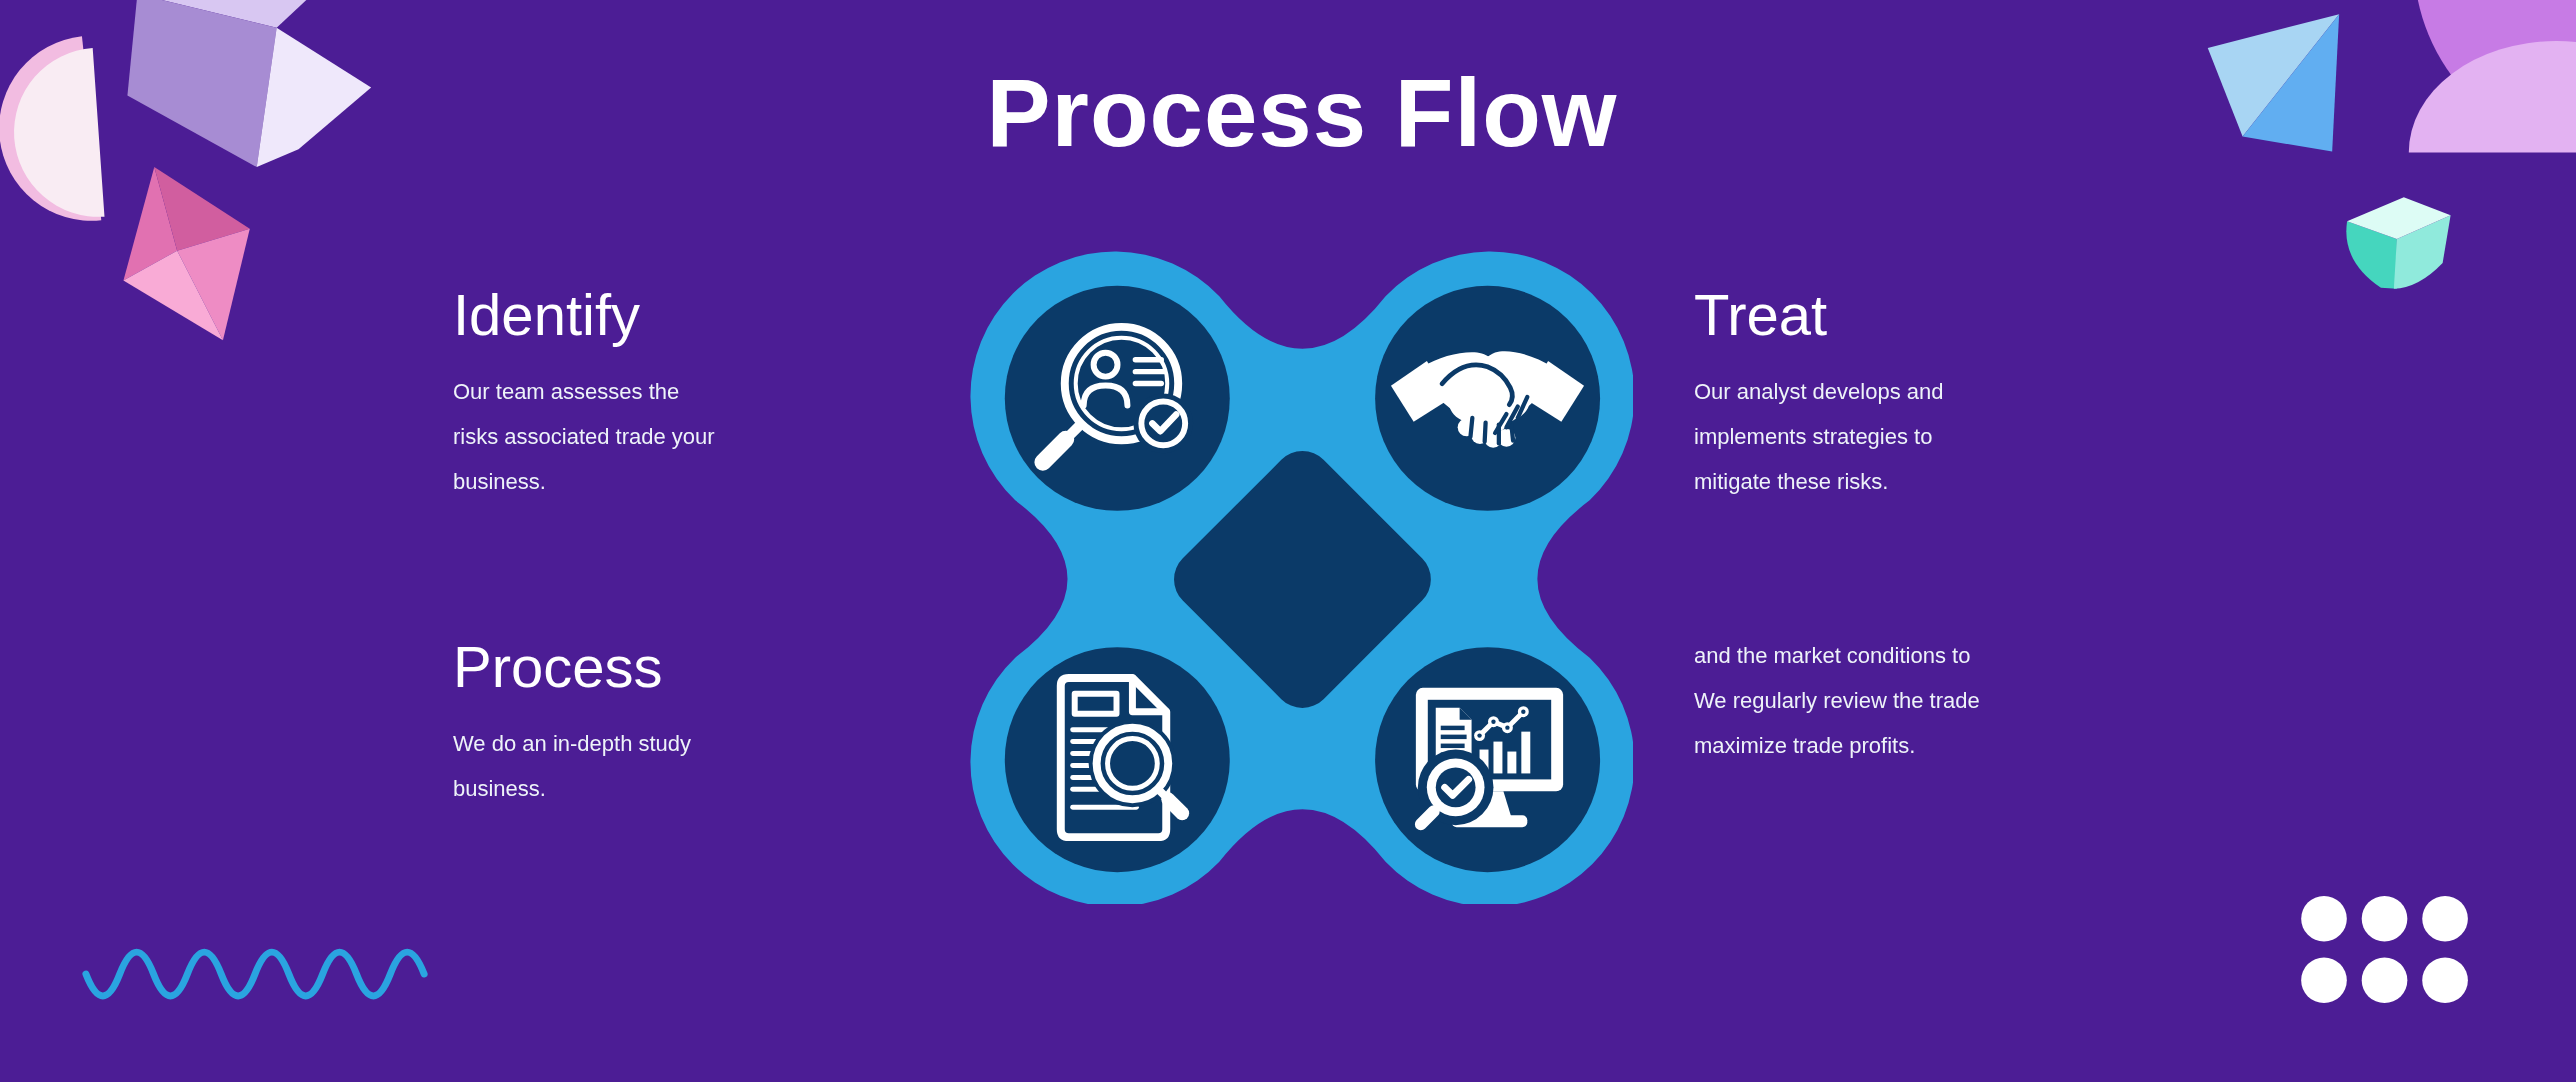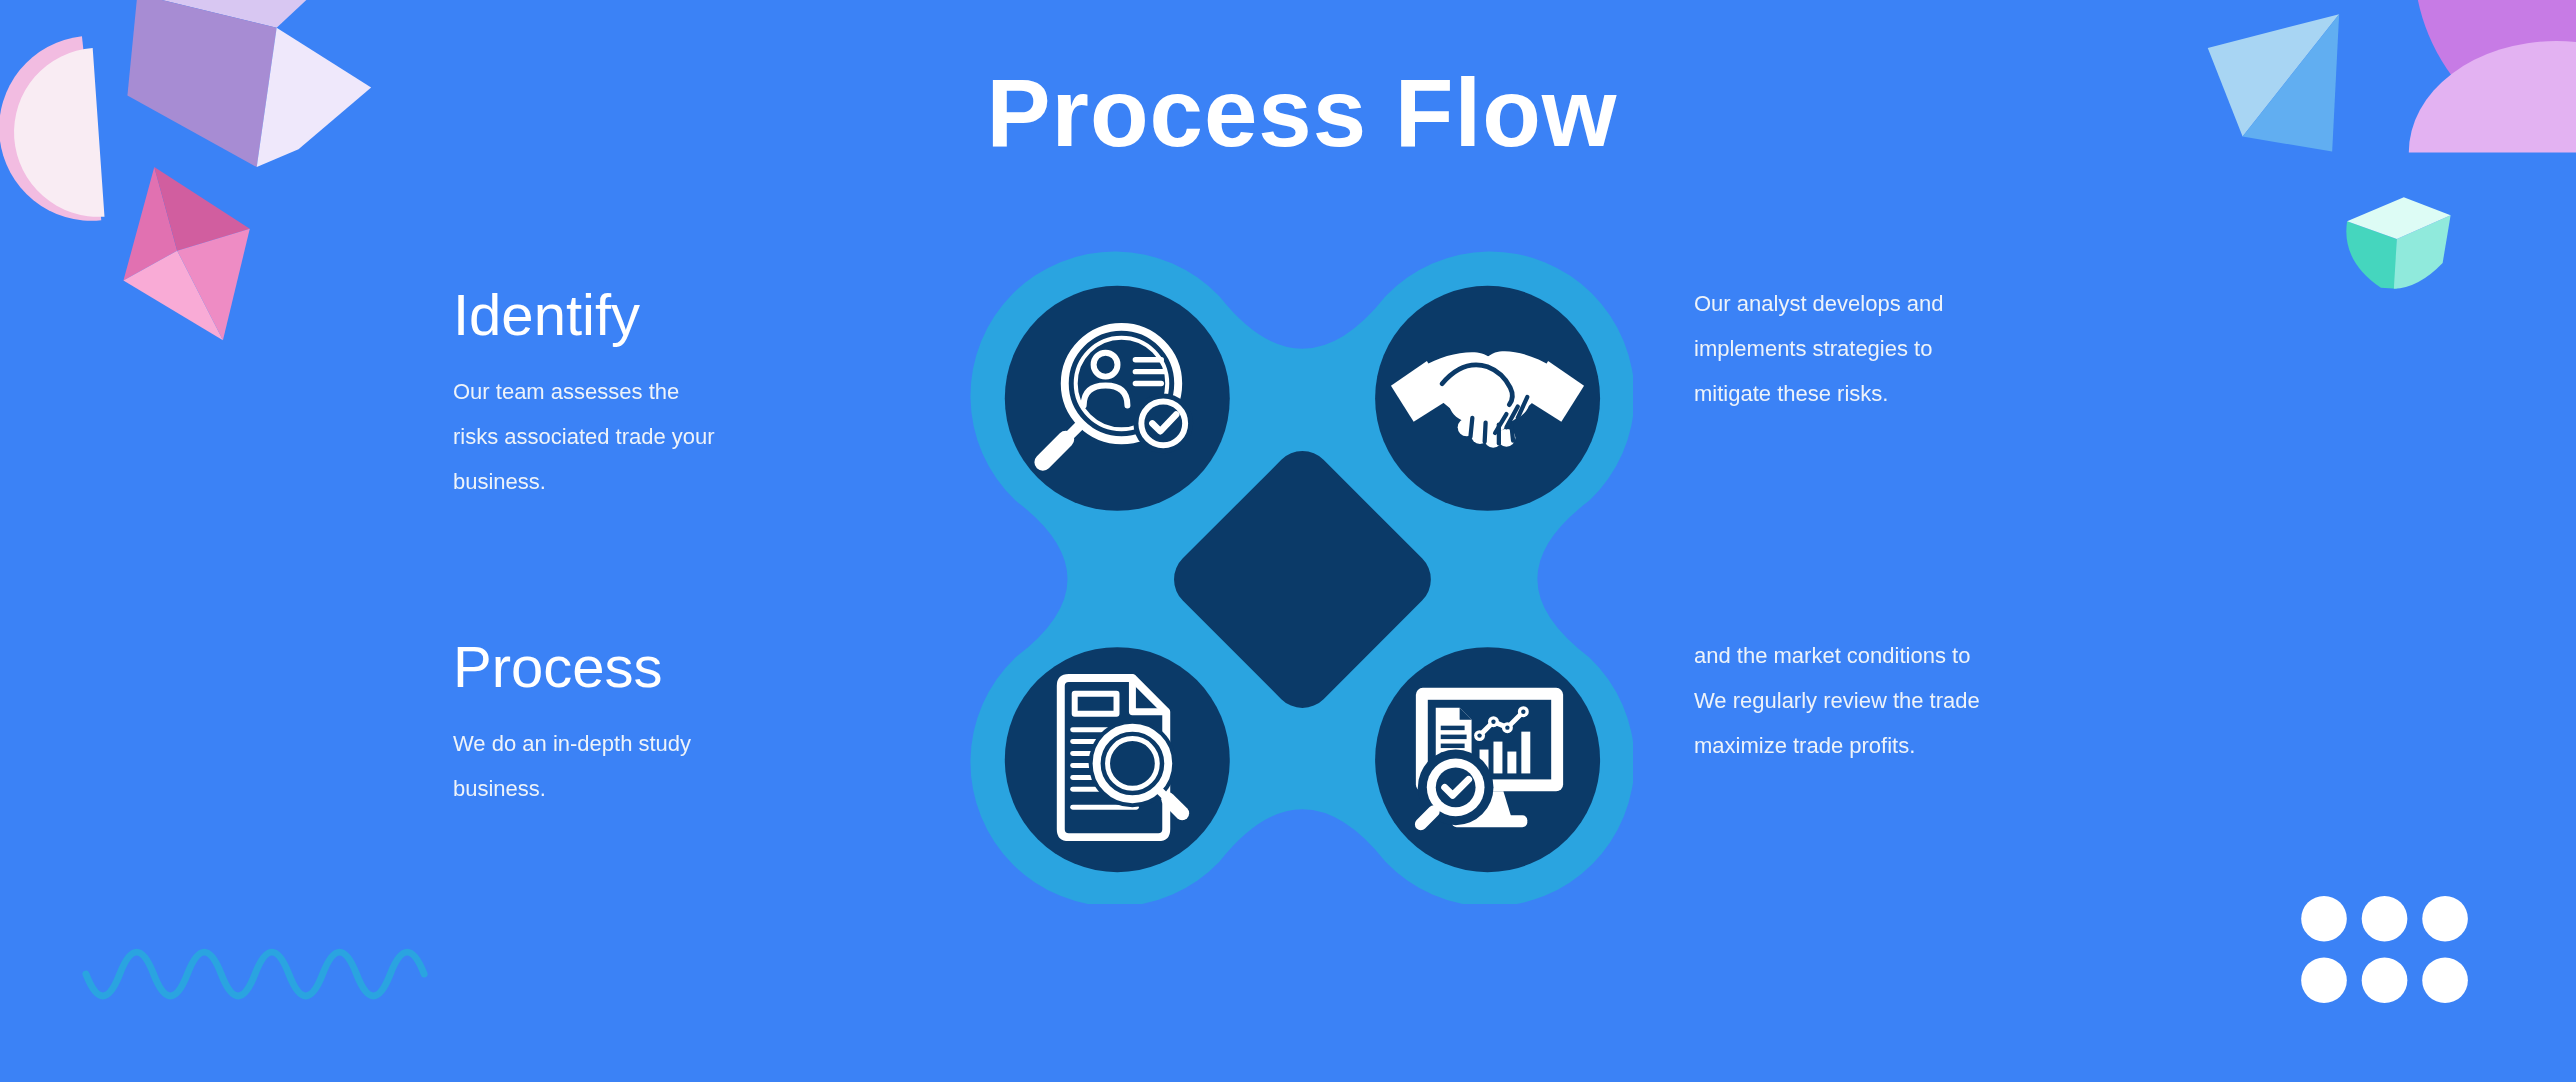--- a/index.html
+++ b/index.html
@@ -1,19 +1,19 @@
 <!DOCTYPE html>
 <html><head>
 <meta charset="utf-8">
 <style>
   html,body{margin:0;padding:0;background:#0b3a68;}
   .canvas{
     position:relative;
     width:2576px;height:1083px;
-    background:#3b82f6;
+    background:#4c1d95;
     overflow:hidden;
     font-family:"Liberation Sans", sans-serif;
   }
   .abs{position:absolute;}
   .page-title{
     position:absolute;
     top:58px;left:0;right:0;
     text-align:center;
     transform:translateX(14px);
     color:#ffffff;
@@ -214,20 +214,21 @@
   </svg>
 
   <div class="step-block col-left row-top">
     <h2>Identify</h2>
     <div class="step-line">Our team assesses the</div>
     <div class="step-line">risks associated trade your</div>
     <div class="step-line">business.</div>
   </div>
 
   <div class="step-block col-right row-top">
+    <h2>Treat</h2>
     <div class="step-line">Our analyst develops and</div>
     <div class="step-line">implements strategies to</div>
     <div class="step-line">mitigate these risks.</div>
   </div>
 
   <div class="step-block col-left row-bottom">
     <h2>Process</h2>
     <div class="step-line">We do an in-depth study</div>
     <div class="step-line">business.</div>
   </div>

